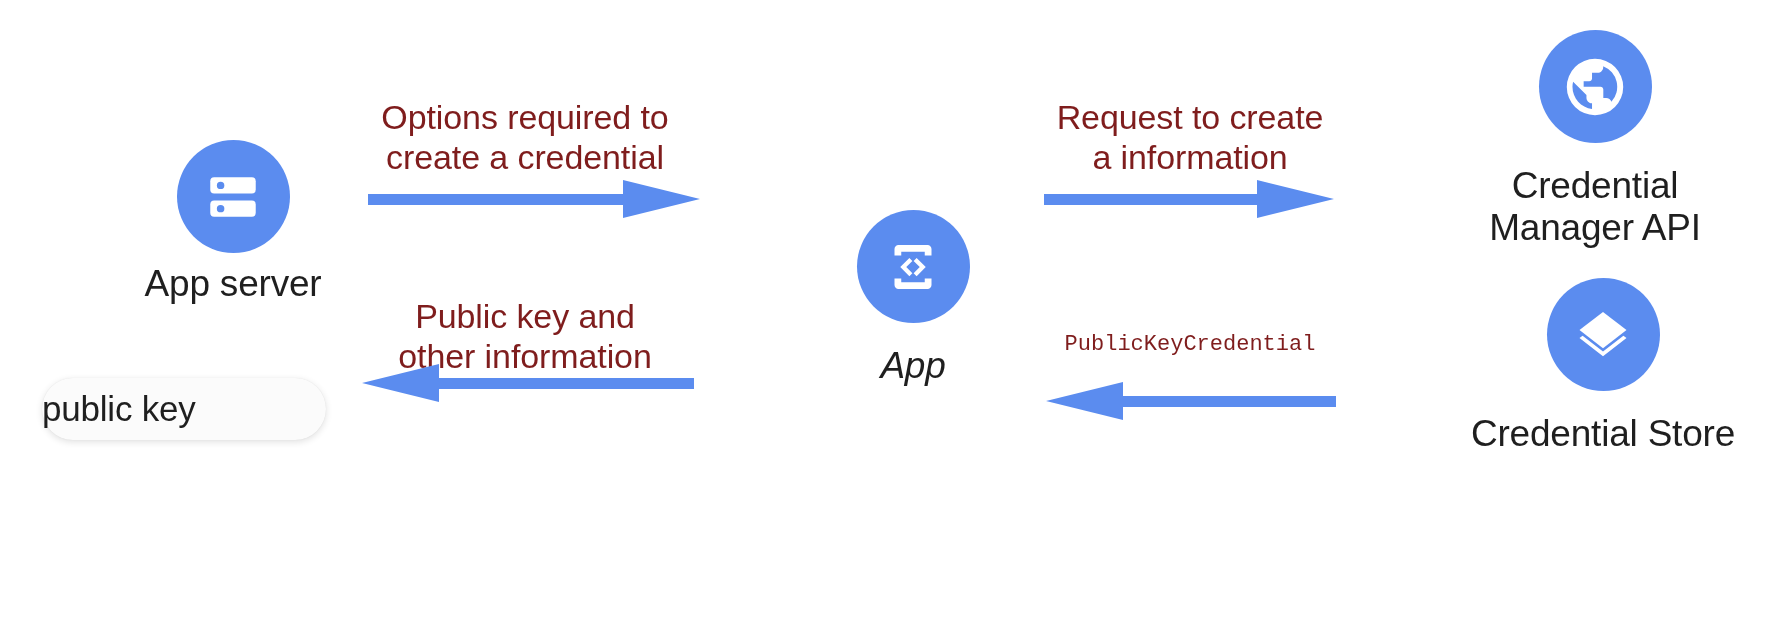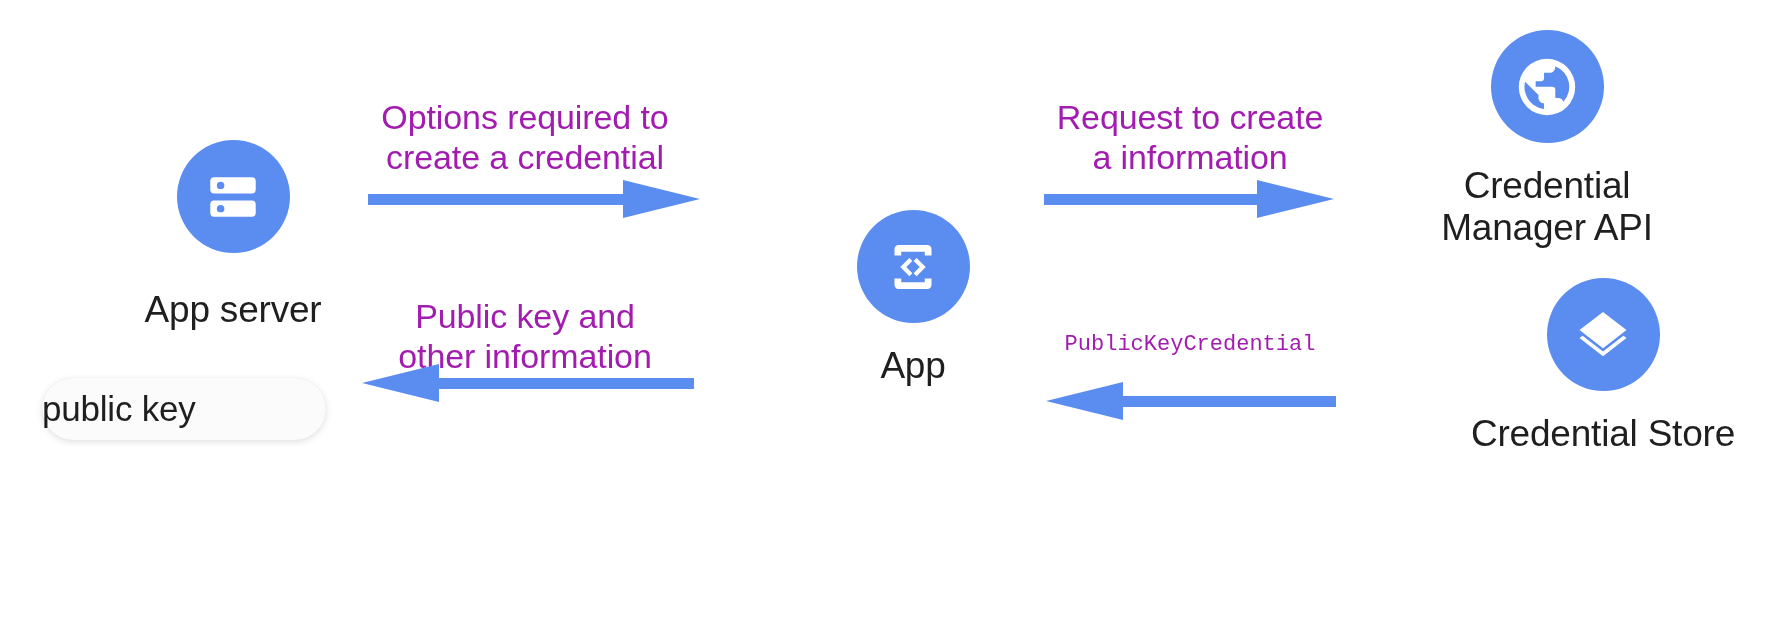--- a/index.html
+++ b/index.html
@@ -58,21 +58,21 @@
   }
 
   
   .arrow-group {
     position: absolute;
   }
   .arrow-caption {
     position: absolute;
     width: 100%;
     text-align: center;
-    color: #a21caf;
+    color: #7f1d1d;
     font-size: 34px;
     line-height: 1.17;
     white-space: pre-line;
     letter-spacing: -0.1px;
   }
   .arrow-caption.mono {
     font-family: "Liberation Mono", "DejaVu Sans Mono", monospace;
     font-size: 22px;
     letter-spacing: 0px;
   }
@@ -88,40 +88,40 @@
 
   <div class="node" style="left:128px; top:140px; width:210px;">
     <div class="circle" style="width:113px; height:113px;">
       <svg width="62" height="62" viewBox="0 0 24 24">
         <rect x="3.2" y="4.4" width="17.6" height="6.2" rx="1.5" fill="#ffffff"></rect>
         <rect x="3.2" y="13.4" width="17.6" height="6.2" rx="1.5" fill="#ffffff"></rect>
         <circle cx="7.2" cy="7.5" r="1.45" fill="#5b8cef"></circle>
         <circle cx="7.2" cy="16.5" r="1.45" fill="#5b8cef"></circle>
       </svg>
     </div>
-    <div class="node-label" style="margin-top:36px;">App server</div>
+    <div class="node-label" style="margin-top:10px;">App server</div>
   </div>
 
   <div class="pill" style="left:42px; top:378px; width:284px; height:62px;">
     <span>public key</span>
   </div>
 
   <div class="node" style="left:818px; top:210px; width:190px;">
     <div class="circle" style="width:113px; height:113px;">
       <svg width="60" height="60" viewBox="0 0 24 24">
         <path fill="#ffffff" d="M6.2 3.2h11.6c0.9 0 1.6 0.7 1.6 1.6v2.6h-2.7V5.9H7.3v1.5H4.6V4.8c0-0.9 0.7-1.6 1.6-1.6z"></path>
         <path fill="#ffffff" d="M4.6 16.6h2.7v1.5h9.4v-1.5h2.7v2.6c0 0.9-0.7 1.6-1.6 1.6H6.2c-0.9 0-1.6-0.7-1.6-1.6v-2.6z"></path>
         <path fill="#ffffff" d="M10.55 8.35 L11.75 9.55 L9.3 12 L11.75 14.45 L10.55 15.65 L6.9 12 Z"></path>
         <path fill="#ffffff" d="M13.45 8.35 L17.1 12 L13.45 15.65 L12.25 14.45 L14.7 12 L12.25 9.55 Z"></path>
       </svg>
     </div>
-    <div class="node-label" style="margin-top:22px; font-weight:500;">App</div>
+    <div class="node-label" style="margin-top:22px; font-weight:500;font-style:italic;">App</div>
   </div>
 
-  <div class="node" style="left:1392px; top:30px; width:310px;align-items:center;">
+  <div class="node" style="left:1440px; top:30px; width:310px;align-items:center;">
     <div class="circle" style="width:113px; height:113px;">
       <svg width="72" height="72" viewBox="0 0 24 24">
         <path fill="#ffffff" d="M12 2.6a9.4 9.4 0 1 0 0 18.8 9.4 9.4 0 0 0 0-18.8z"></path>
         <path fill="#5b8cef" d="M11.05 19.32c-3.7-0.46-6.56-3.61-6.56-7.43 0-0.58 0.08-1.14 0.21-1.68l4.45 4.45v0.93c0 1.02 0.83 1.86 1.86 1.86v1.87z"></path>
         <path fill="#5b8cef" d="M17.47 16.95c-0.24-0.75-0.93-1.29-1.77-1.29h-0.93v-2.79c0-0.51-0.42-0.93-0.93-0.93H8.22v-1.86h1.86c0.51 0 0.93-0.42 0.93-0.93V7.29h1.86c1.02 0 1.86-0.83 1.86-1.86v-0.38a7.43 7.43 0 0 1 2.74 11.9z"></path>
       </svg>
     </div>
     <div class="node-label" style="margin-top:22px;">Credential
 Manager API</div>
   </div>

